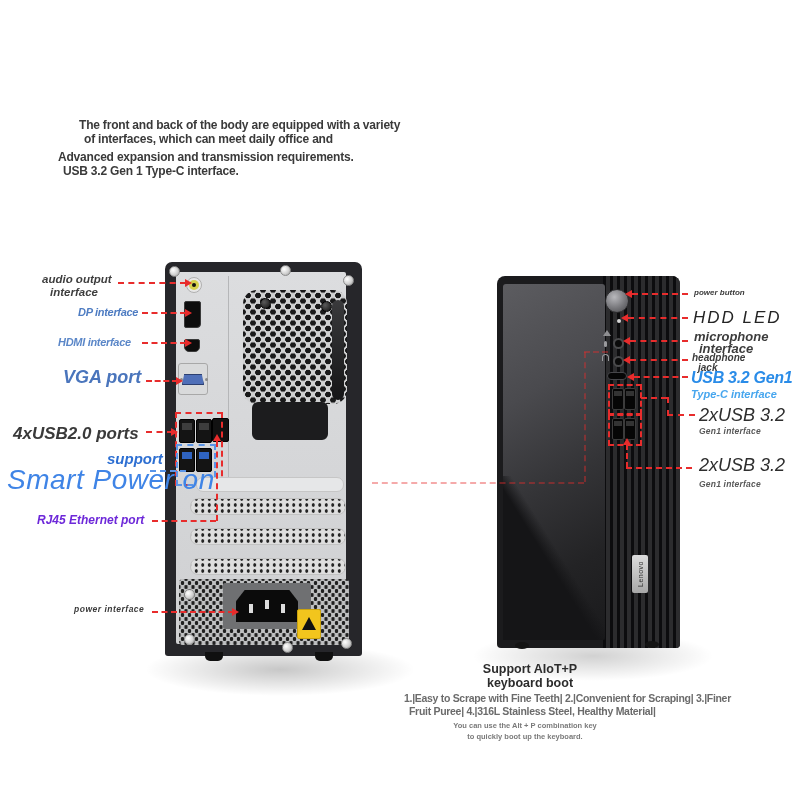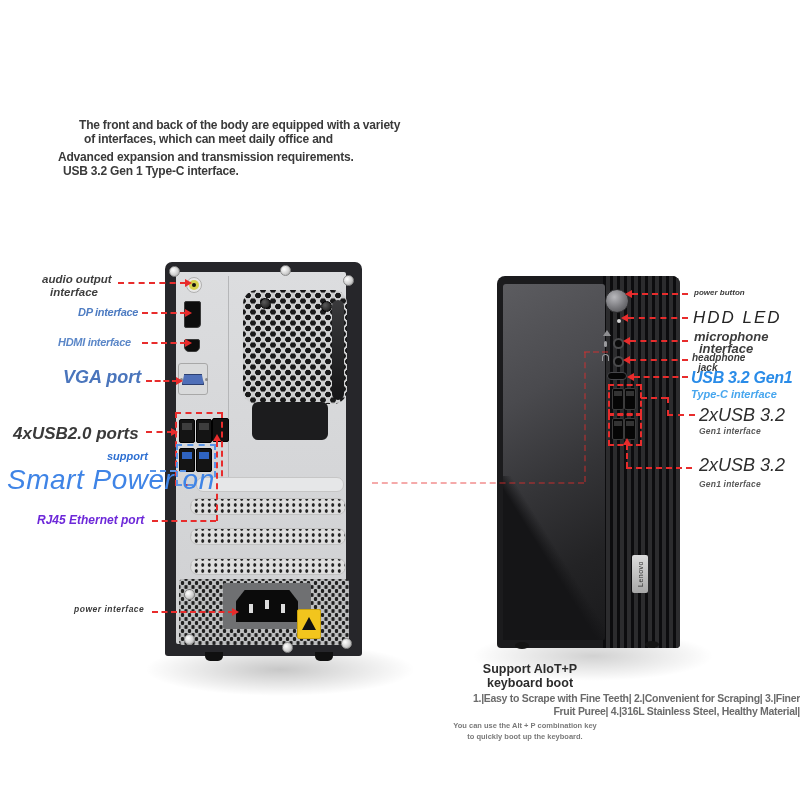--- a/index.html
+++ b/index.html
@@ -204,21 +204,21 @@
   <div class="dr-h" style="left:584px;top:351px;width:24px;opacity:0.4;"></div>
 
   <div class="lbl" style="left:42px;top:273px;font-size:11.5px;line-height:13px;color:#3e3e3e;">
     <div>audio output</div>
     <div style="padding-left:8px;">interface</div>
   </div>
   <div class="lbl" style="left:78px;top:306px;font-size:11px;color:#4e7cc2;letter-spacing:-0.3px;">DP interface</div>
   <div class="lbl" style="left:58px;top:336px;font-size:11px;color:#5b87c8;letter-spacing:-0.3px;">HDMI interface</div>
   <div class="lbl" style="left:63px;top:367px;font-size:18px;color:#4a75bc;">VGA port</div>
   <div class="lbl" style="left:13px;top:424px;font-size:17px;color:#3a3a3a;">4xUSB2.0 ports</div>
-  <div class="lbl" style="left:107px;top:450px;font-size:11px;color:#2d6fd2;">support</div>
+  <div class="lbl" style="left:107px;top:450px;font-size:15px;color:#2d6fd2;">support</div>
   <div class="lbl" style="left:7px;top:464px;font-size:28px;color:#3f84e6;font-weight:400;letter-spacing:0.5px;">Smart Power on</div>
   <div class="lbl" style="left:37px;top:513px;font-size:12px;color:#6d28d9;">RJ45 Ethernet port</div>
   <div class="lbl" style="left:74px;top:604px;font-size:8.5px;color:#3a3a3a;letter-spacing:0.5px;">power interface</div>
 
   <div class="lbl" style="left:694px;top:288px;font-size:8px;color:#3a3a3a;">power button</div>
   <div class="lbl" style="left:693px;top:308px;font-size:17px;color:#242424;font-weight:400;letter-spacing:2px;">HDD LED</div>
   <div class="lbl" style="left:694px;top:331px;font-size:13px;line-height:12px;color:#3c3c3c;">
     <div>microphone</div>
     <div style="padding-left:5px;">interface</div>
   </div>
@@ -230,21 +230,21 @@
   <div class="lbl" style="left:691px;top:388px;font-size:11px;color:#47a6ee;">Type-C interface</div>
   <div class="lbl" style="left:699px;top:405px;font-size:18px;color:#2e2e2e;font-weight:400;">2xUSB 3.2</div>
   <div class="lbl" style="left:699px;top:426px;font-size:8.5px;color:#585858;letter-spacing:0.2px;">Gen1 interface</div>
   <div class="lbl" style="left:699px;top:455px;font-size:18px;color:#2e2e2e;font-weight:400;">2xUSB 3.2</div>
   <div class="lbl" style="left:699px;top:479px;font-size:8.5px;color:#585858;letter-spacing:0.2px;">Gen1 interface</div>
 
   <div class="abs" style="left:455px;top:662px;width:150px;text-align:center;font-weight:bold;color:#2c2c2c;font-size:12.5px;line-height:14px;">
     <div>Support AIoT+P</div>
     <div>keyboard boot</div>
   </div>
-  <div class="abs" style="left:404px;top:692px;width:396px;font-weight:bold;color:#6b6b6b;font-size:10.5px;line-height:13px;letter-spacing:-0.3px;white-space:nowrap;text-align:right;">
+  <div class="abs" style="left:404px;top:692px;width:396px;font-weight:bold;color:#6b6b6b;font-size:10.5px;line-height:13px;letter-spacing:-0.3px;white-space:nowrap;">
     <div>1.|Easy to Scrape with Fine Teeth| 2.|Convenient for Scraping| 3.|Finer</div>
     <div style="padding-left:5px;">Fruit Puree| 4.|316L Stainless Steel, Healthy Material|</div>
   </div>
   <div class="abs" style="left:450px;top:721px;width:150px;text-align:center;font-weight:bold;color:#7a7a7a;font-size:7.5px;line-height:10.5px;">
     <div>You can use the Alt + P combination key</div>
     <div>to quickly boot up the keyboard.</div>
   </div>
 
 </div>
 

